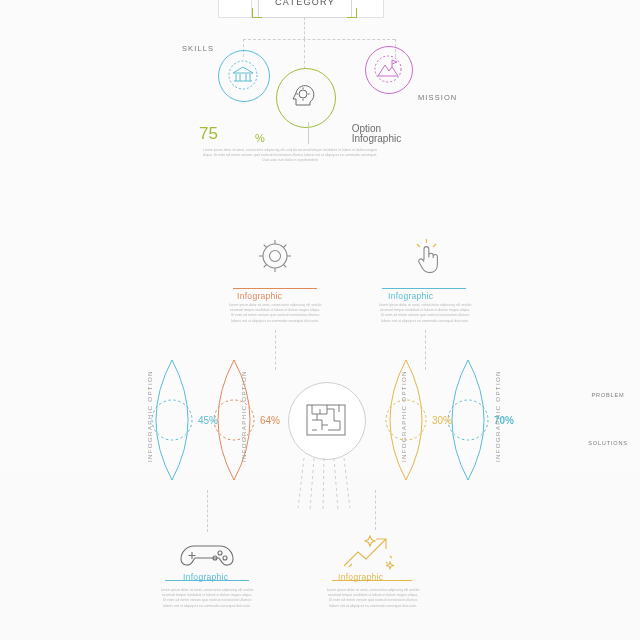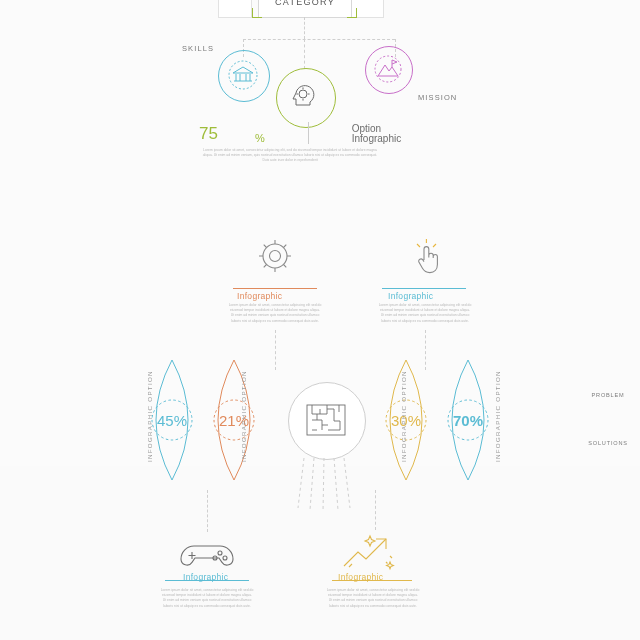--- a/index.html
+++ b/index.html
@@ -159,21 +159,22 @@
     color: #9a9a9a;
     transform-origin: 0 0;
     white-space: nowrap;
   }
   .circ-pct {
     position: absolute;
     border-radius: 50%;
     display: flex;
     align-items: center;
     justify-content: center;
-    font-size: 15px;
+    font-size: 10px;
+    padding-left: 36px;
   }
   .hub {
     position: absolute;
     border-radius: 50%;
     border: 1px solid #cfcfcf;
     background: #fff;
   }
   .hub-t {
     position: absolute;
     font-size: 5.6px;
@@ -282,21 +283,21 @@
       <path d="M338 2 Q370 62 338 122 Q306 62 338 2 Z" stroke="#5bbcd4"></path>
 
       <circle cx="42" cy="62" r="20" stroke="#5bbcd4" stroke-dasharray="2.5 2.5"></circle>
       <circle cx="104" cy="62" r="20" stroke="#e08a5c" stroke-dasharray="2.5 2.5"></circle>
       <circle cx="276" cy="62" r="20" stroke="#e0b84c" stroke-dasharray="2.5 2.5"></circle>
       <circle cx="338" cy="62" r="20" stroke="#5bbcd4" stroke-dasharray="2.5 2.5"></circle>
     </g>
   </svg>
 
   <div class="circ-pct" style="left:152px; top:400px; width:40px; height:40px; color:#5bbcd4;">45%</div>
-  <div class="circ-pct" style="left:214px; top:400px; width:40px; height:40px; color:#e08a5c;">21%</div>
+  <div class="circ-pct" style="left:214px; top:400px; width:40px; height:40px; color:#e08a5c;">64%</div>
   <div class="circ-pct" style="left:386px; top:400px; width:40px; height:40px; color:#e0b84c;">30%</div>
   <div class="circ-pct" style="left:448px; top:400px; width:40px; height:40px; color:#5bbcd4;font-weight:bold;">70%</div>
 
   <div class="petal-label" style="left:146px; top:462px; transform:rotate(-90deg);">INFOGRAPHIC OPTION</div>
   <div class="petal-label" style="left:240px; top:462px; transform:rotate(-90deg);">INFOGRAPHIC OPTION</div>
   <div class="petal-label" style="left:400px; top:462px; transform:rotate(-90deg);">INFOGRAPHIC OPTION</div>
   <div class="petal-label" style="left:494px; top:462px; transform:rotate(-90deg);">INFOGRAPHIC OPTION</div>
 
   <div class="hub" style="left:288px; top:382px; width:76px; height:76px;"></div>
   <div class="hub-t" style="left:288px; top:392px;">PROBLEM</div>

